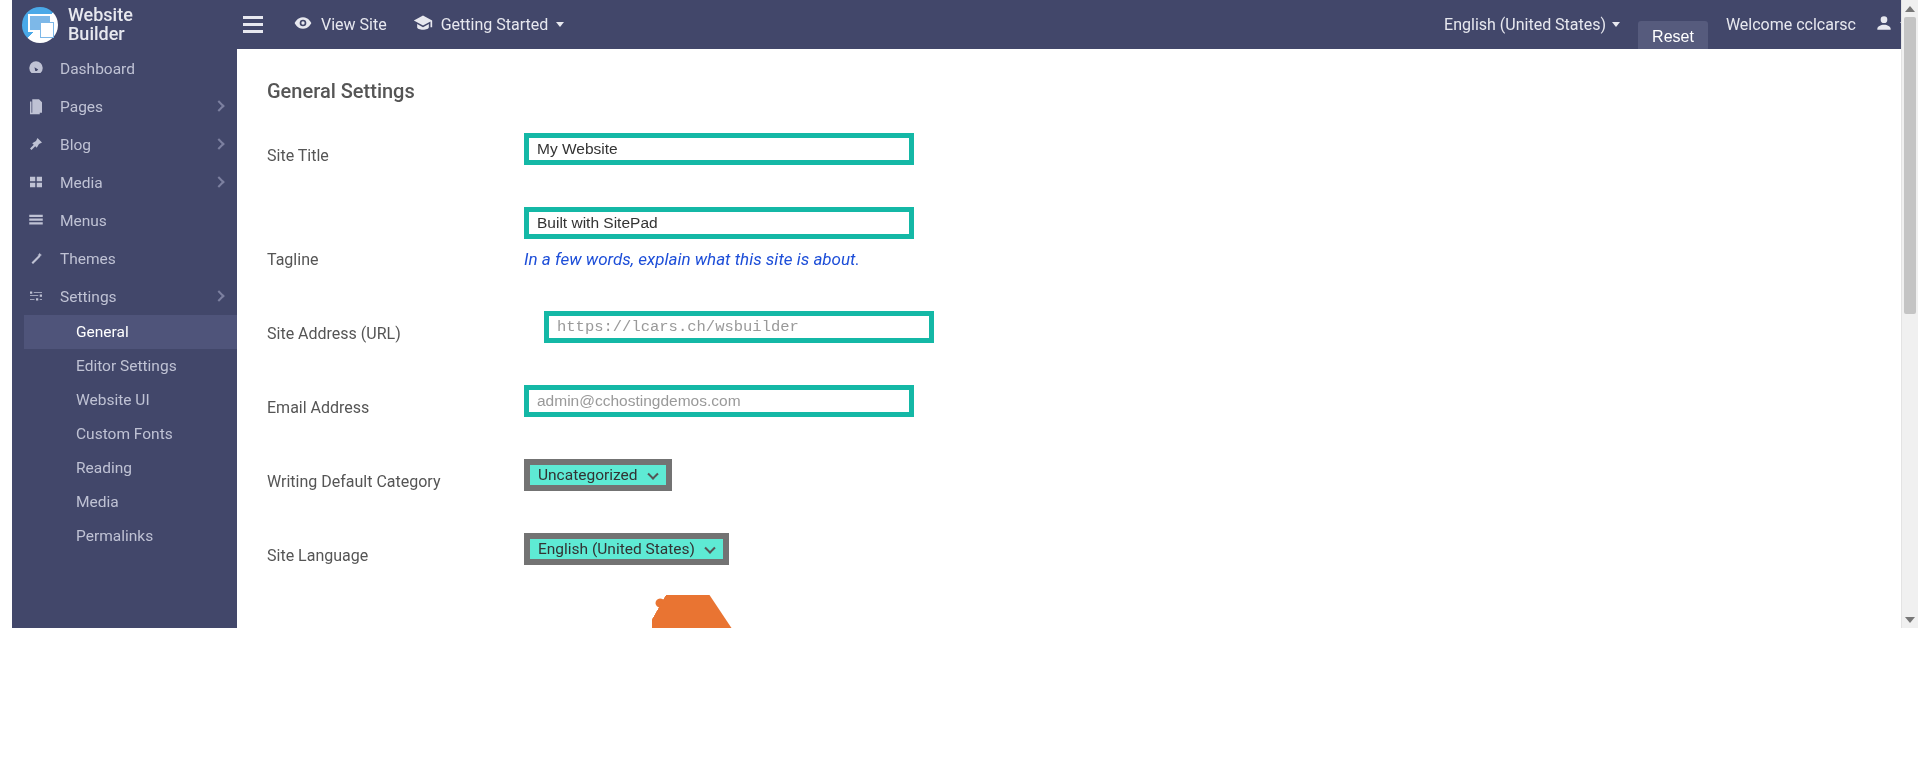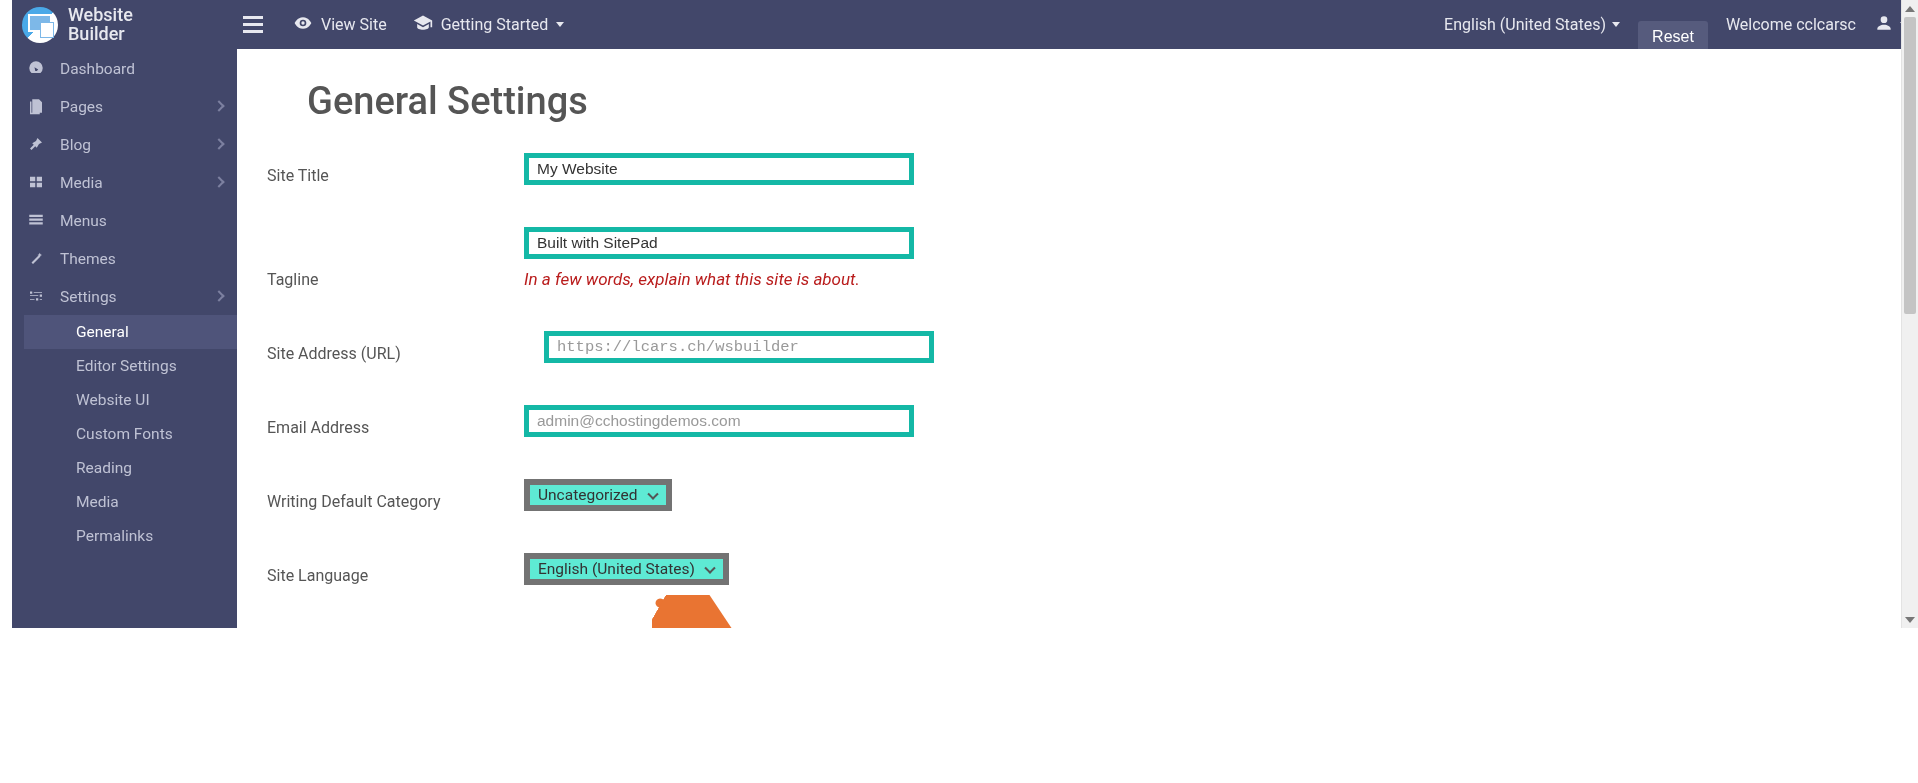--- a/index.html
+++ b/index.html
@@ -90,36 +90,36 @@
   .side-sub {
     padding:8px 14px 8px 52px; cursor:pointer; color:#bfc2d4;margin-left:12px;
   }
   .side-sub.active { background:#4f547a; color:#fff; }
   .main {
     flex:1; background:#fff; padding:30px 30px;
     overflow-y:auto;
     position:relative;
   }
   .page-title {
-    font-size:38px; font-weight:500; color:#555; margin-bottom:30px;margin-left:40px;
+    font-size:20px; font-weight:500; color:#555; margin-bottom:30px;
   }
   .form-row {
     display:flex; align-items:flex-end; margin-bottom:42px;
   }
   .form-label {
     width:257px; font-size:16px; color:#555; padding-top:6px;
   }
   .form-field { display:flex; flex-direction:column; }
   .text-input {
     width:390px; height:32px; border:5px solid #14b8a6; padding:4px 8px;
     font-size:15.5px; color:#333;
   }
   .text-input::placeholder { color:#999; }
   .text-input.mono { font-family: "Courier New", monospace; color:#999;margin-left:20px; }
-  .help-text { font-style:italic; color:#b91c1c; margin-top:10px; font-size:17px; }
+  .help-text { font-style:italic; color:#1d4ed8; margin-top:10px; font-size:17px; }
   .select-wrap {
     height:32px; border:6px solid #737373; padding:4px 28px 4px 8px;
     font-size:15.5px; color:#333; background:#5eead4; position:relative;
     display:inline-flex; align-items:center; cursor:pointer;
   }
   .select-wrap::after {
     content:""; position:absolute; right:9px; top:50%;
     transform:translateY(-60%) rotate(135deg);
     width:6px; height:6px; border-top:2px solid #555; border-right:2px solid #555;
   }

